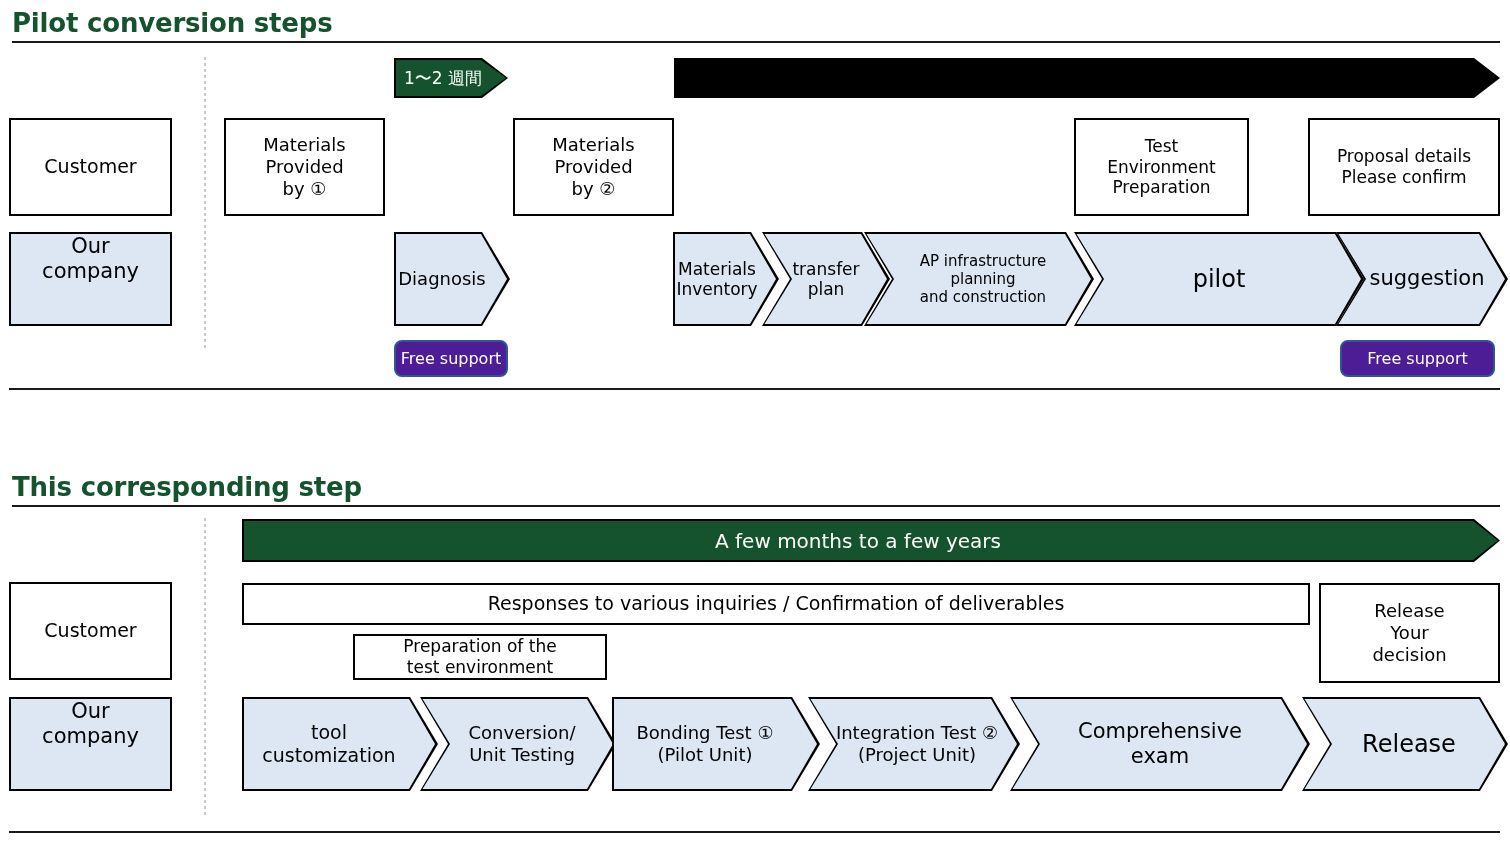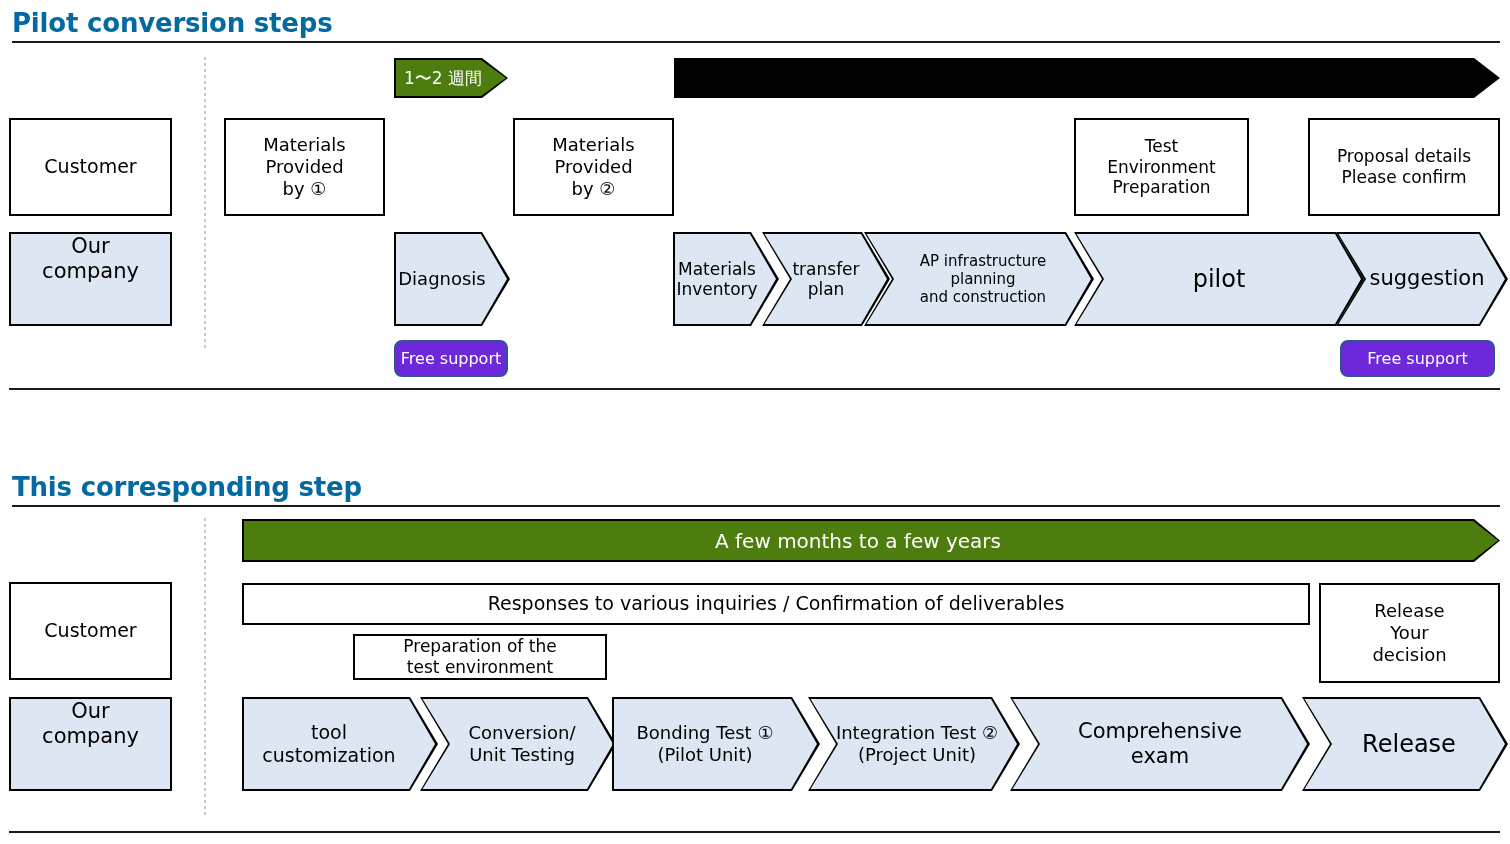--- a/index.html
+++ b/index.html
@@ -5,21 +5,21 @@
   html,body{margin:0;padding:0;background:#ffffff;}
   body{
     width:1510px;height:844px;position:relative;overflow:hidden;
     font-family:"DejaVu Sans","Liberation Sans",sans-serif;
     color:#000;
   }
   .abs{position:absolute;box-sizing:border-box;}
 
   
   .sec-title{
-    font-weight:bold;font-size:26px;color:#0369a1;
+    font-weight:bold;font-size:26px;color:#14532d;
     letter-spacing:-0.2px;line-height:1;
     font-family:"DejaVu Sans","Liberation Sans",sans-serif;
   }
   .rule{background:#1a1a1a;height:2px;}
 
   
   .dotted{
     width:2px;
     background-image:linear-gradient(to bottom,#c9c9c9 0 3px,rgba(0,0,0,0) 3px 6px);
     background-size:2px 6px;
@@ -38,21 +38,21 @@
     display:flex;align-items:flex-start;justify-content:center;
     text-align:center;line-height:1.2;font-size:21px;
   }
   .barrow-outer{
     background:#2f5597;
     clip-path:polygon(0 0, calc(100% - 26px) 0, 100% 50%, calc(100% - 26px) 100%, 0 100%);
     display:block;
   }
   .barrow-inner{
     position:absolute;left:2px;top:2px;right:2px;bottom:2px;
-    background:#4d7c0f;
+    background:#14532d;
     clip-path:polygon(0 0, calc(100% - 25px) 0, 100% 50%, calc(100% - 25px) 100%, 0 100%);
     display:flex;align-items:center;justify-content:center;
     color:#fff;text-align:center;
   }
 
   
   .chev-outer{
     background:#000;
     display:block;
   }
@@ -70,21 +70,21 @@
   }
   .ch-notch .chev-outer{
     clip-path:polygon(0 0, calc(100% - 28px) 0, 100% 50%, calc(100% - 28px) 100%, 0 100%, 28px 50%);
   }
   .ch-notch .chev-inner{
     clip-path:polygon(2.5px 2px, calc(100% - 29px) 2px, calc(100% - 3px) 50%, calc(100% - 29px) calc(100% - 2px), 2.5px calc(100% - 2px), 30px 50%);
   }
 
   
   .pill{
-    background:#6d28d9;border:2px solid #2f5597;border-radius:8px;
+    background:#4c1d95;border:2px solid #2f5597;border-radius:8px;
     color:#fff;font-size:16px;
     display:flex;align-items:center;justify-content:center;
   }
 
   .t15{font-size:15px;}
   .t17{font-size:17px;}
   .t18{font-size:18px;}
   .t19{font-size:19px;}
   .t20{font-size:20px;}
   .t21{font-size:21px;}

